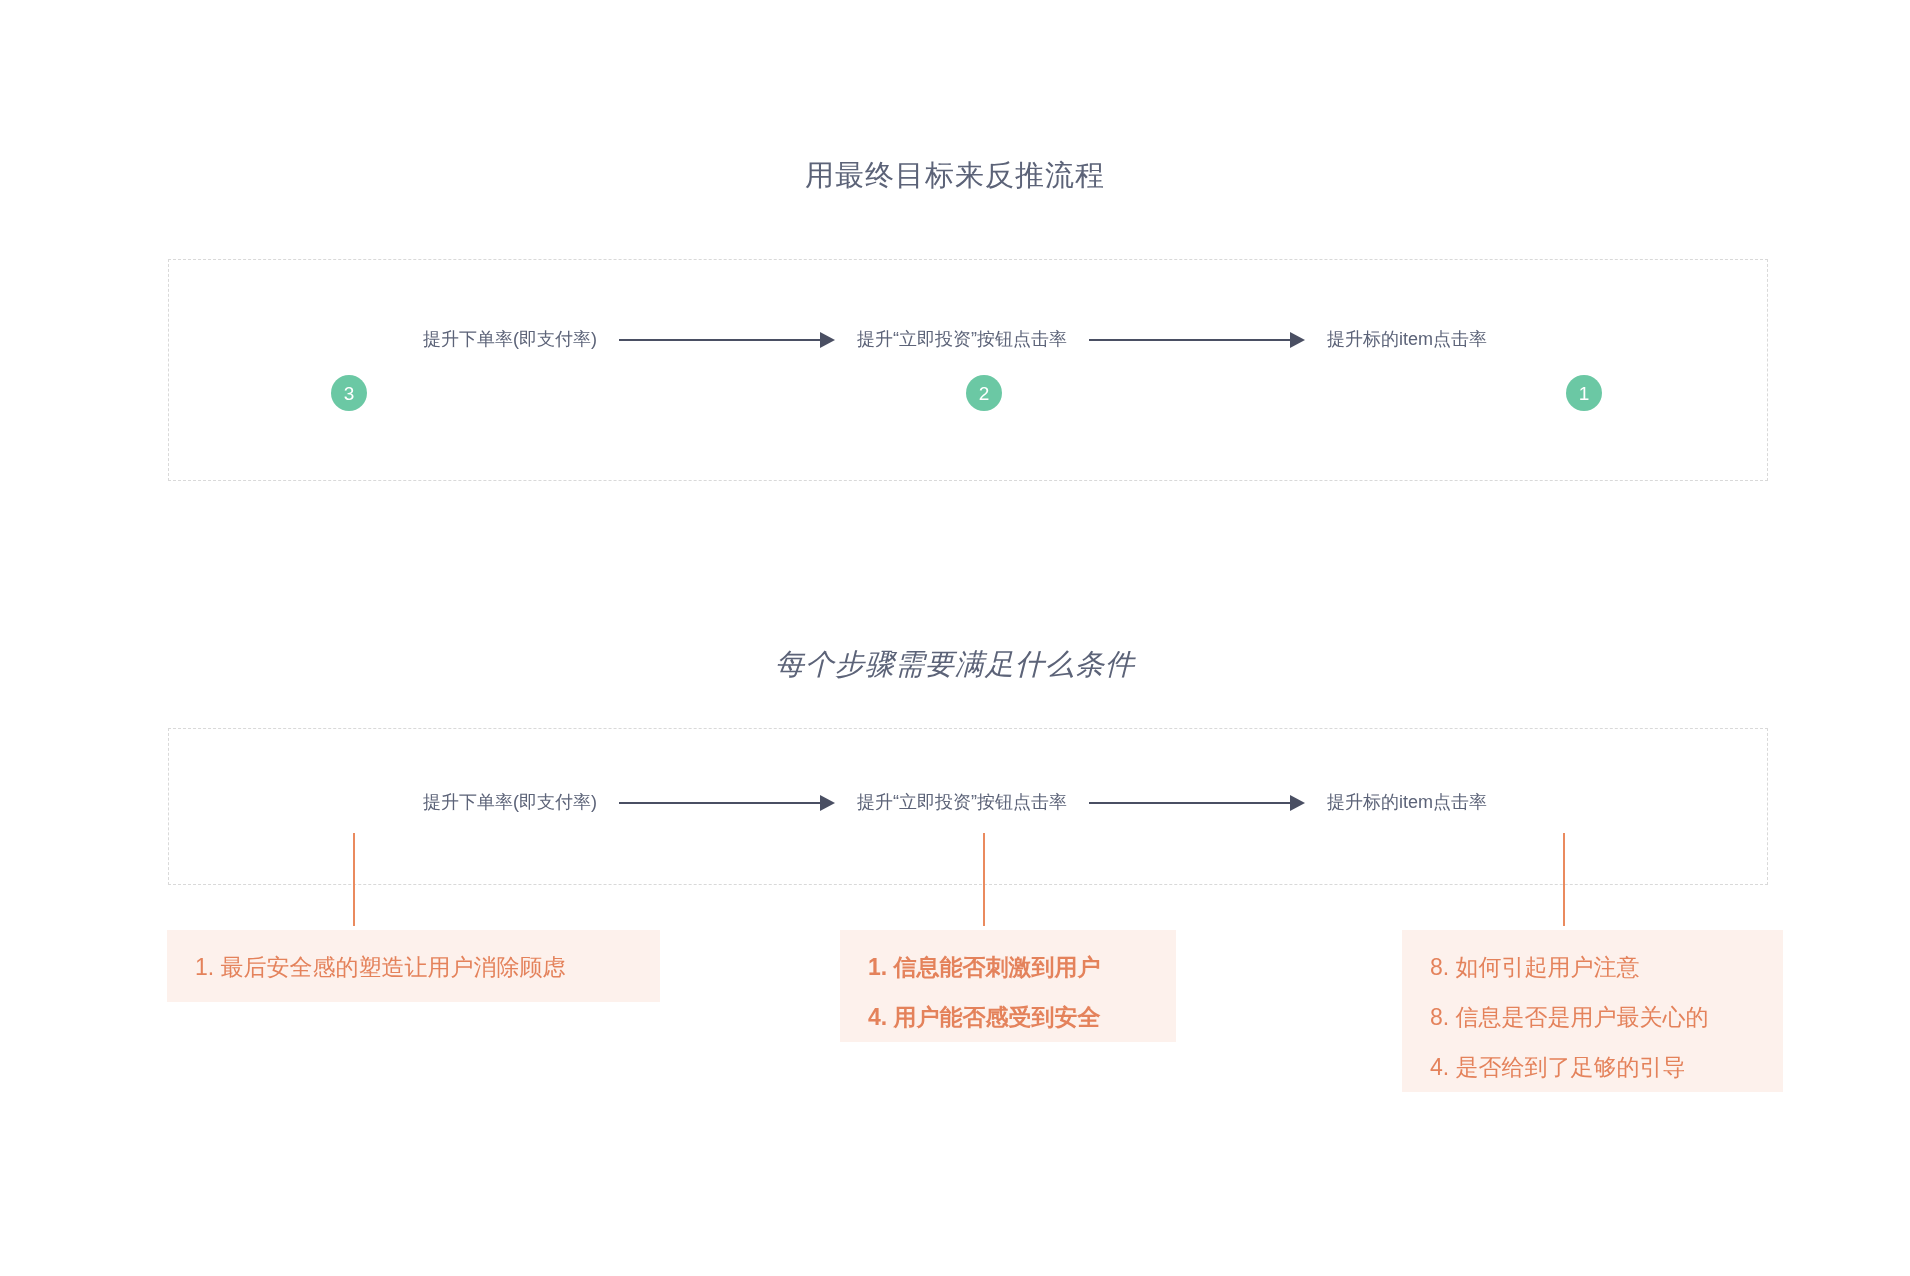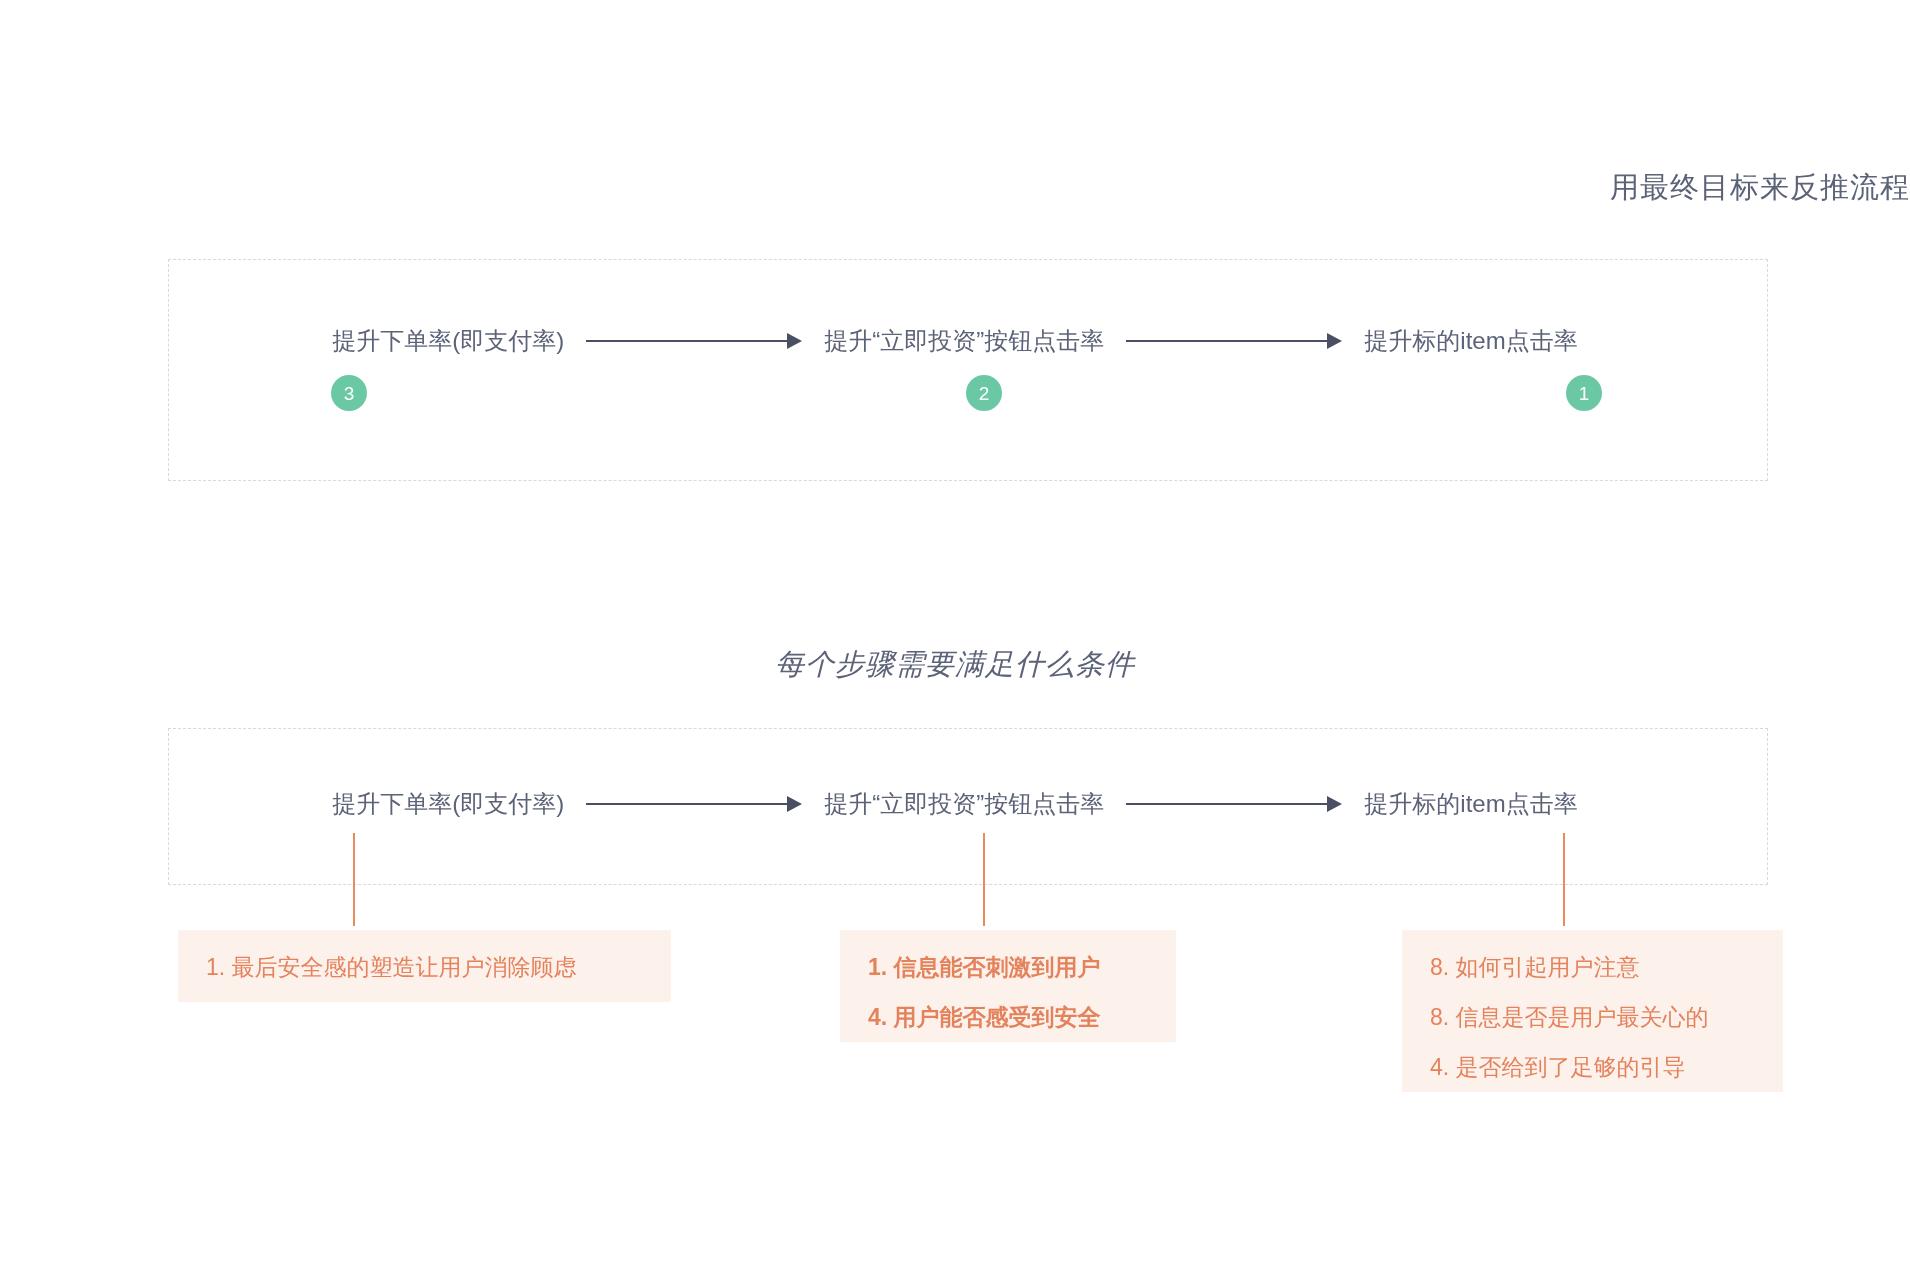--- a/index.html
+++ b/index.html
@@ -24,21 +24,21 @@
   
   .section-title {
     position: absolute;
     width: 100%;
     text-align: center;
     color: #5c6378;
     font-size: 29px;
     letter-spacing: 1px;
     white-space: nowrap;
   }
-  #title-1 { top: 168px; text-align: right; }
+  #title-1 { top: 156px; }
   #title-2 { top: 645px; font-style: italic; }
 
   
   .flow-box {
     position: absolute;
     left: 168px;
     width: 1600px;
     border: 1px dashed #d9d9d9;
     box-sizing: border-box;
     background: transparent;
@@ -54,21 +54,21 @@
     display: flex;
     align-items: center;
     justify-content: center;
   }
   #flow-row-1 { top: 327px; }
   #flow-row-2 { top: 790px; }
 
   .node {
     position: relative;
     color: #5c6378;
-    font-size: 24px;
+    font-size: 18px;
     white-space: nowrap;
     line-height: 1.2;
   }
 
   .connector {
     position: relative;
     width: 216px;
     height: 26px;
     flex: 0 0 auto;
     margin: 0 22px;
@@ -128,21 +128,21 @@
     background: #fdf1ec;
     padding: 22px 28px 20px 28px;
     box-sizing: border-box;
   }
   .note-line {
     color: #e4825b;
     font-size: 23px;
     line-height: 50px;
     white-space: nowrap;
   }
-  #note-1 { left: 167px;  top: 930px; width: 493px;  height: 72px; padding-top: 12px; margin-left: 11px; }
+  #note-1 { left: 167px;  top: 930px; width: 493px;  height: 72px; padding-top: 12px; }
   #note-2 { left: 840px;  top: 930px; width: 336px;  height: 112px; padding-top: 12px; font-weight: bold; }
   #note-3 { left: 1402px; top: 930px; width: 381px;  height: 162px; padding-top: 12px; }
 </style>
 </head>
 <body>
 
 <div class="canvas">
 
   <div class="section-title" id="title-1">用最终目标来反推流程</div>
 

